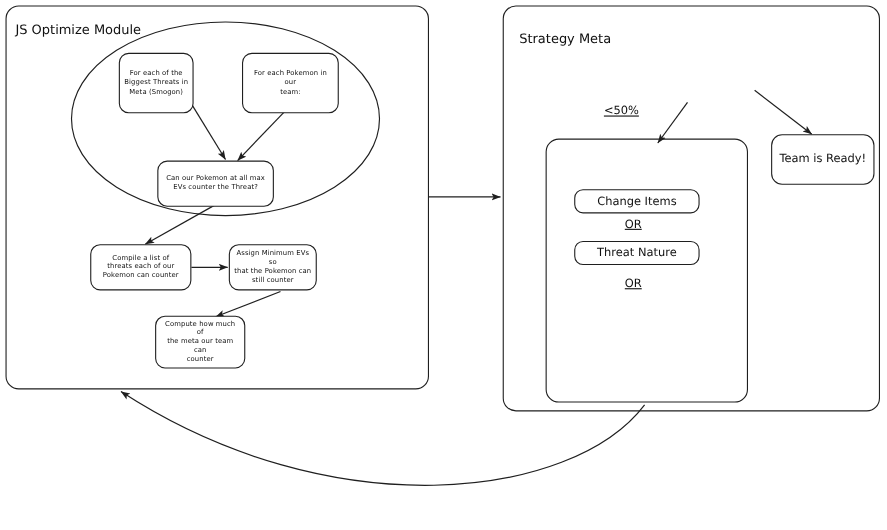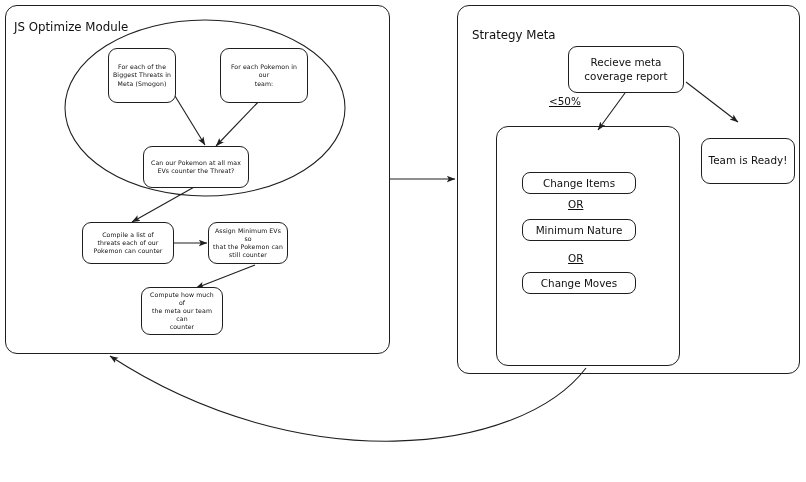--- a/index.html
+++ b/index.html
@@ -148,44 +148,37 @@
 
   <div class="node tiny" style="left:141px; top:287px; width:82px; height:48px;">
     <span style="white-space:pre-line;">Compute how much of
 the meta our team can
 counter</span>
   </div>
 
   <div class="group" style="left:457px; top:5px; width:343px; height:369px;"></div>
   <div class="group-title title-txt" style="left:472px; top:28px;">Strategy Meta</div>
 
-  <div class="node med" style="left:568px; top:46px; width:116px; height:47px;">
-    <span style="white-space:pre-line;">Recieve meta
-coverage report</span>
-  </div>
 
   <div class="plain-label med" style="left:549px; top:95px;">&lt;50%</div>
 
-  <div class="node med" style="left:701px; top:138px; width:94px; height:46px;">
+  <div class="node med" style="left:701px; top:122px; width:94px; height:46px;border-radius:10px;">
     <span>Team is Ready!</span>
   </div>
 
   <div class="group" style="left:496px; top:126px; width:184px; height:240px;"></div>
 
   <div class="option-box" style="left:522px; top:172px; width:114px; height:22px;">
     <span>Change Items</span>
   </div>
 
   <div class="plain-label med" style="left:568px; top:198px;">OR</div>
 
   <div class="option-box" style="left:522px; top:219px; width:114px; height:22px;">
-    <span>Minimum Nature</span>
+    <span>Threat Nature</span>
   </div>
 
   <div class="plain-label med" style="left:568px; top:252px;">OR</div>
 
-  <div class="option-box" style="left:522px; top:272px; width:114px; height:22px;">
-    <span>Change Moves</span>
-  </div>
 
 
 
 </div>
 
 </body></html>

